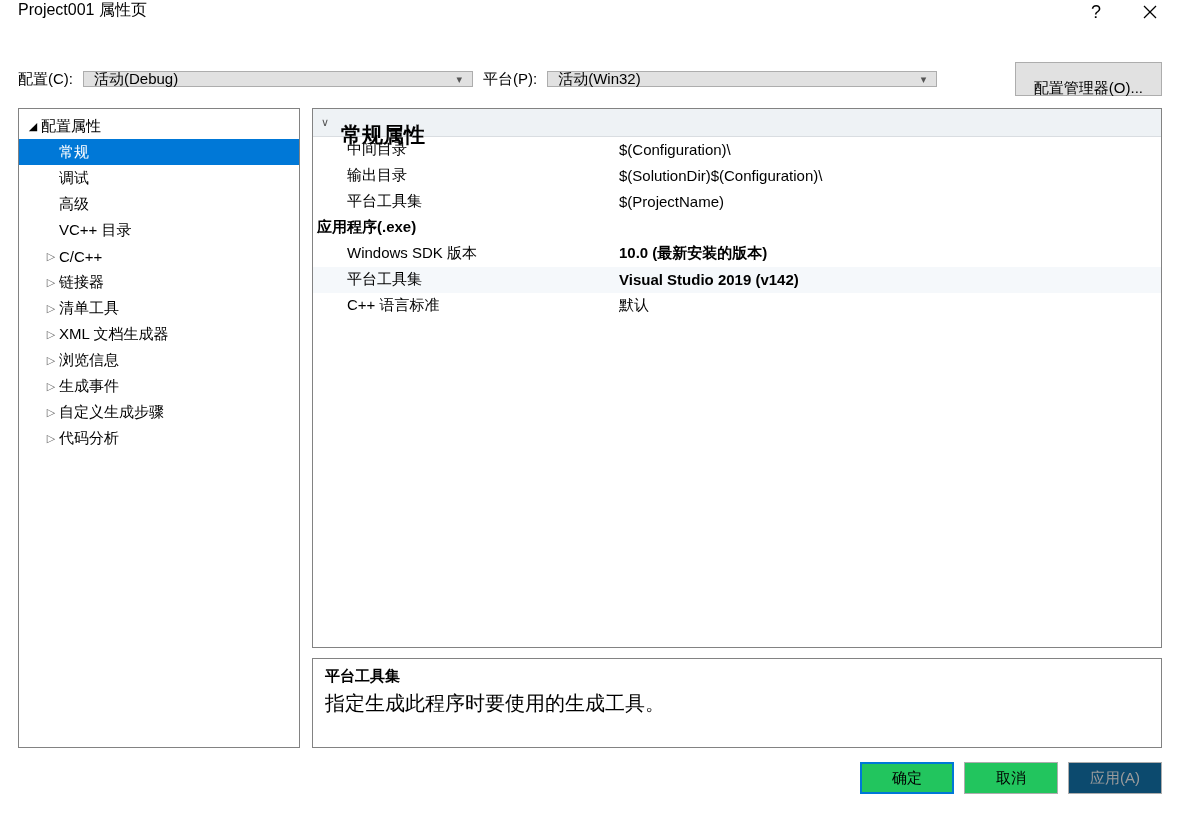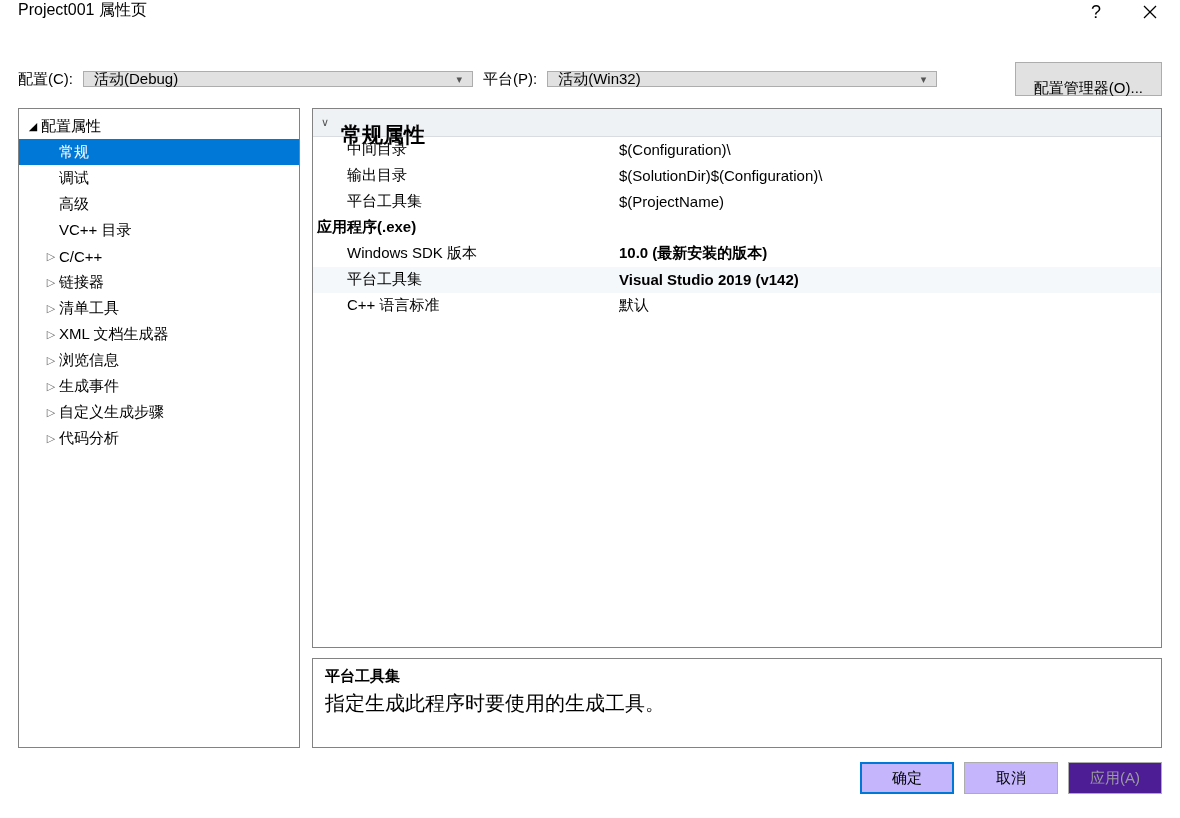--- a/index.html
+++ b/index.html
@@ -159,30 +159,30 @@
     .bottom-btns {
       display: flex;
       justify-content: flex-end;
       gap: 10px;
       padding: 14px 18px;
     }
     .btn {
       height: 32px;
       min-width: 94px;
       border: 1px solid #adadad;
-      background: #c4b5fd;
+      background: #22c55e;
       font-size: 15px;
       padding: 0 16px;
     }
     .btn.default {
       border: 2px solid #0078d7;
     }
     .btn.disabled {
       color: #9c9c9c;
-      background: #4c1d95;
+      background: #0c4a6e;
     }
   </style>
 </head>
 <body>
 
 <div class="title-bar">
   <div class="title">Project001 属性页</div>
   <div class="controls">
     <span>?</span>
     <span class="close-x">

